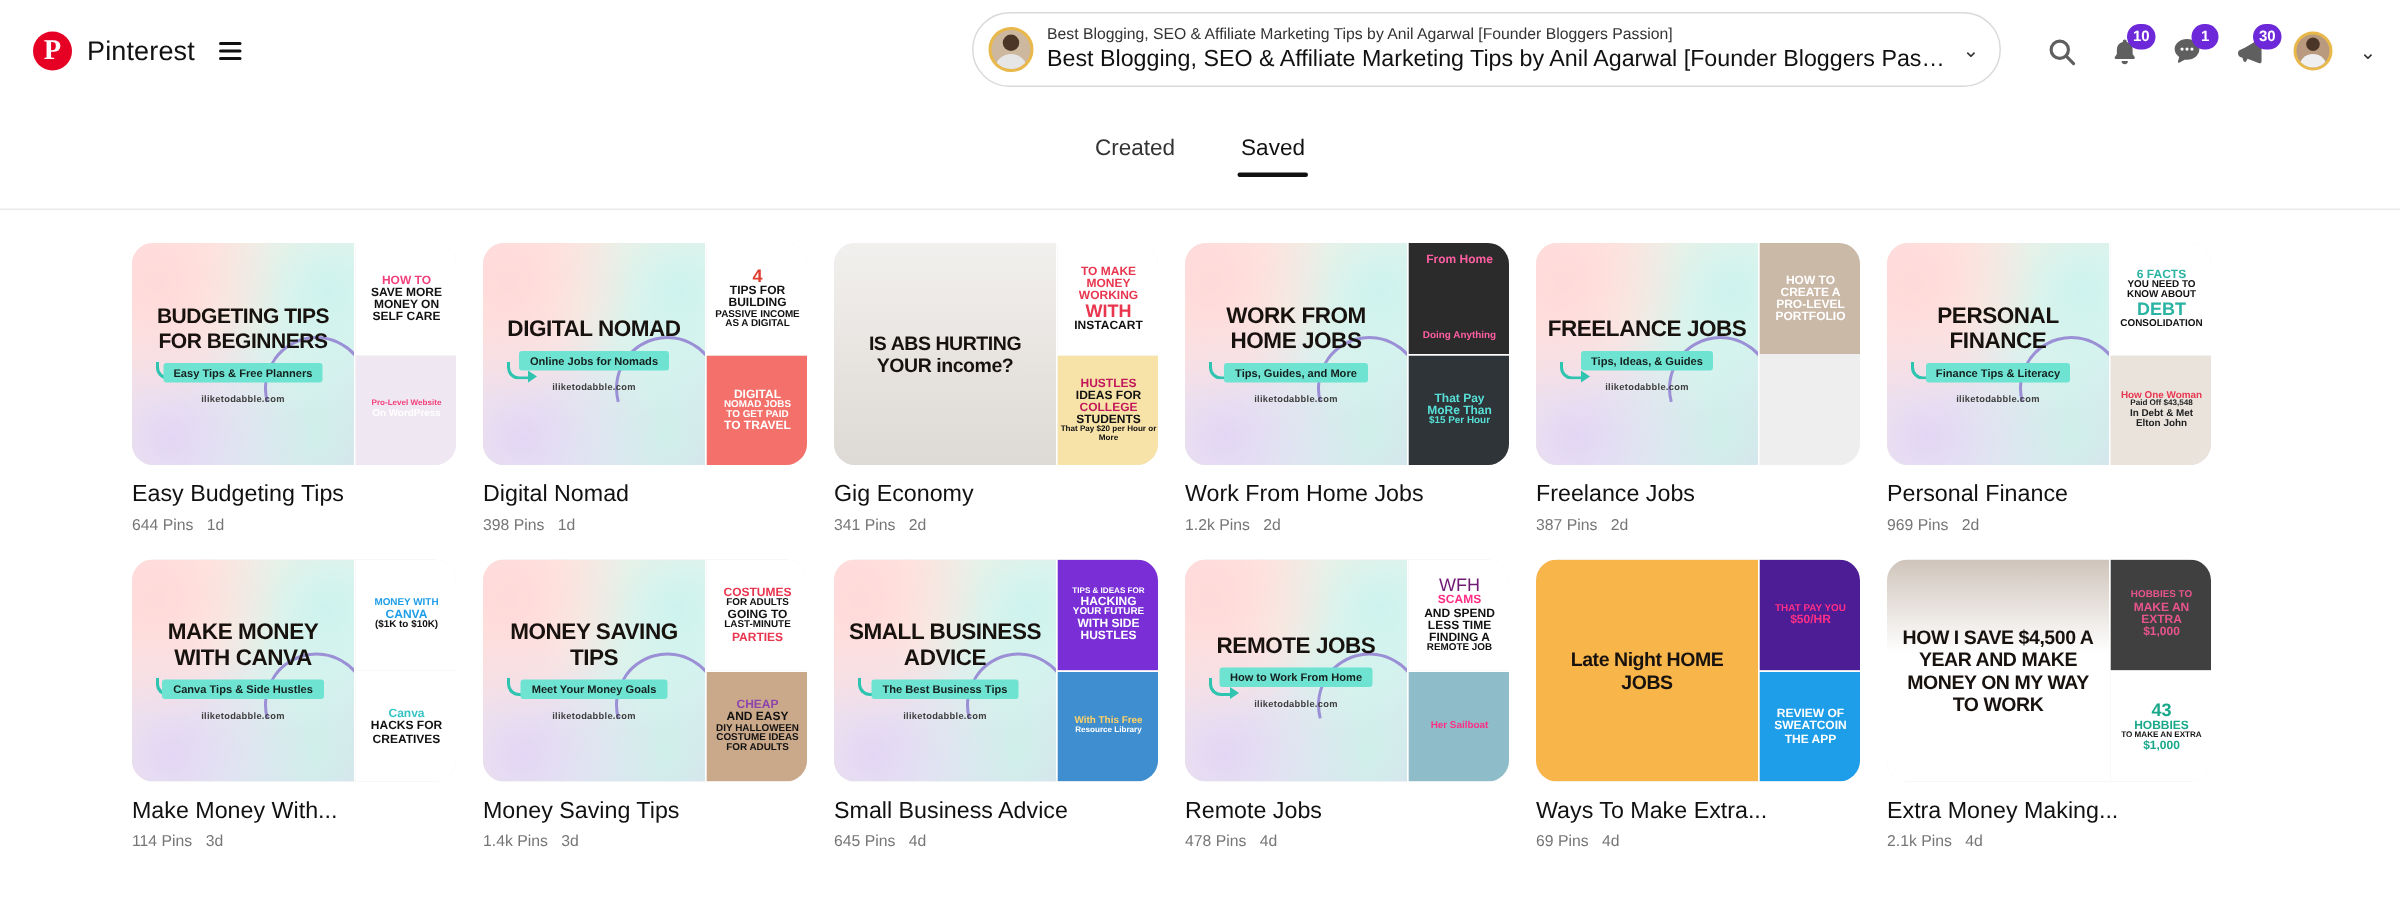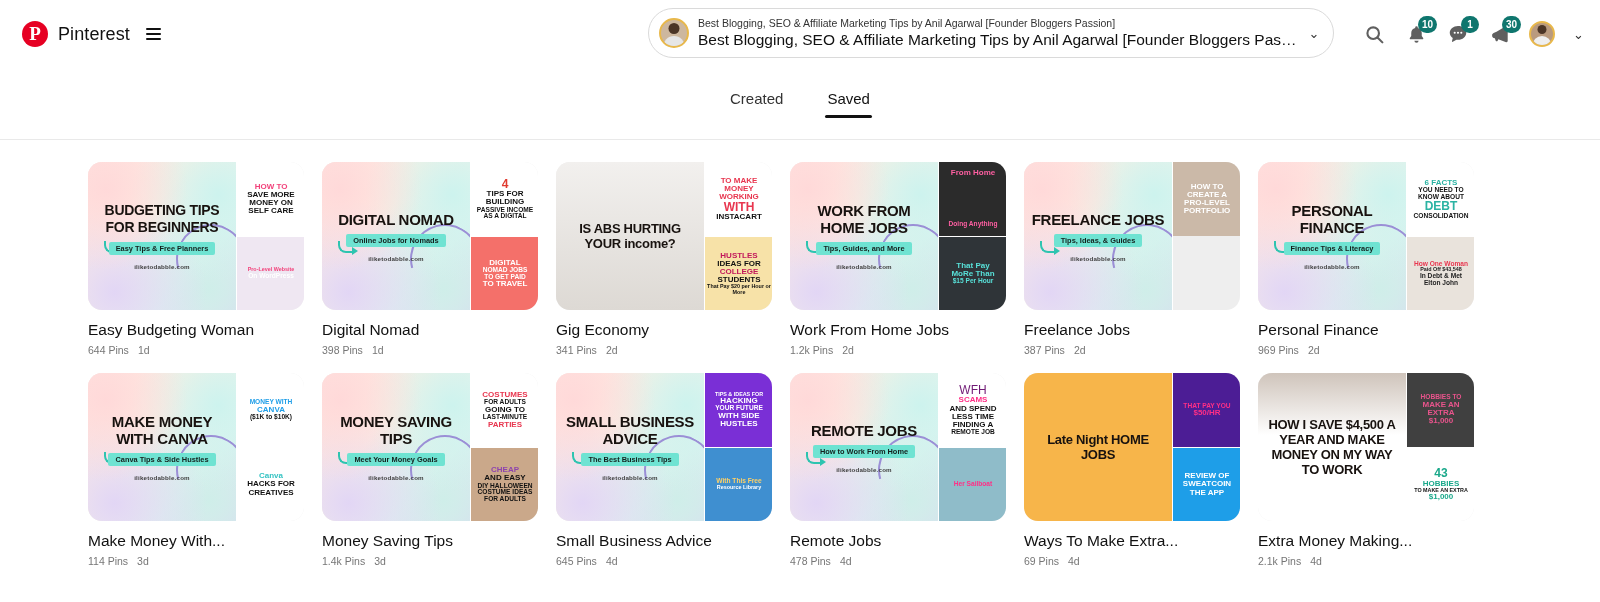--- a/index.html
+++ b/index.html
@@ -110,21 +110,21 @@
   .hicon {
     position: relative;
     width: 26px; height: 26px;
     display: flex; align-items: center; justify-content: center;
     cursor: pointer;
     color: #5f5f5f;
   }
   .badge {
     position: absolute;
     top: -5px; right: -8px;
-    background: #0f766e;
+    background: #6d28d9;
     color: #fff;
     font-size: 10px;
     font-weight: bold;
     border-radius: 9px;
     min-width: 18px; height: 17px;
     line-height: 17px;
     text-align: center;
     padding: 0 4px;
   }
   .avatar-hdr {
@@ -412,21 +412,21 @@
               </div>
             </div>
             <div>
               <div class="tile" style="background: rgb(239, 231, 242); color: rgb(255, 255, 255);">
                 <b style="font-size: 5.4px; font-weight: 800; color: rgb(242, 65, 122);">Pro-Level Website</b>
                 <b style="font-size: 6.6px; font-weight: 800;">On WordPress</b>
               </div>
             </div>
           </div>
         </div>
-        <div class="board-title">Easy Budgeting Woman</div>
+        <div class="board-title">Easy Budgeting Tips</div>
         <div class="board-meta">
           <span>644 Pins</span>
           <span>1d</span>
         </div>
       </div>
       <div class="board">
         <div class="board-cover">
           <div class="cover-main">
             <div class="tmpl">
               <div class="swoosh-a"></div>

